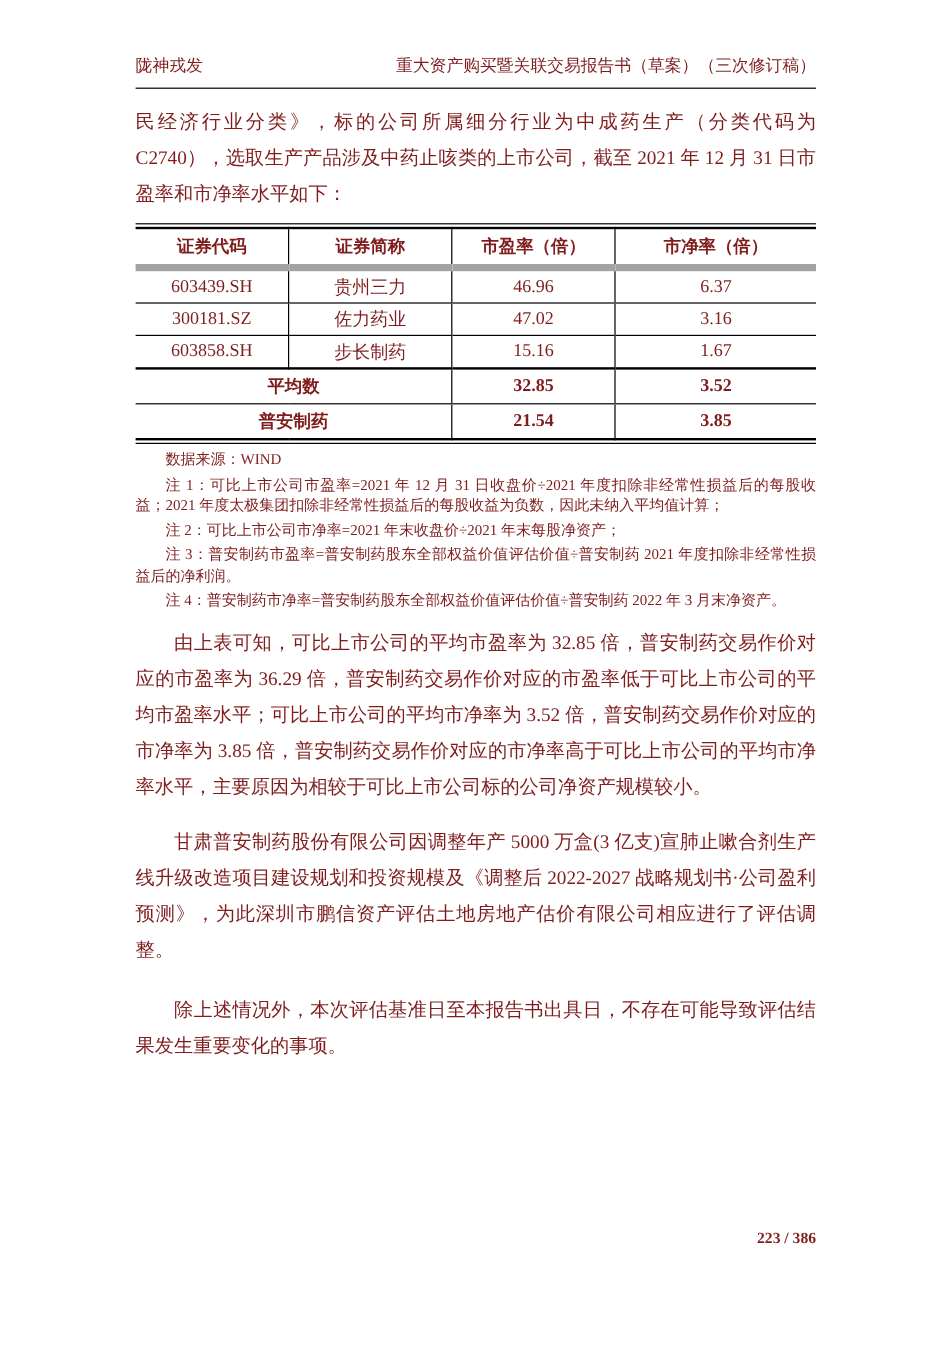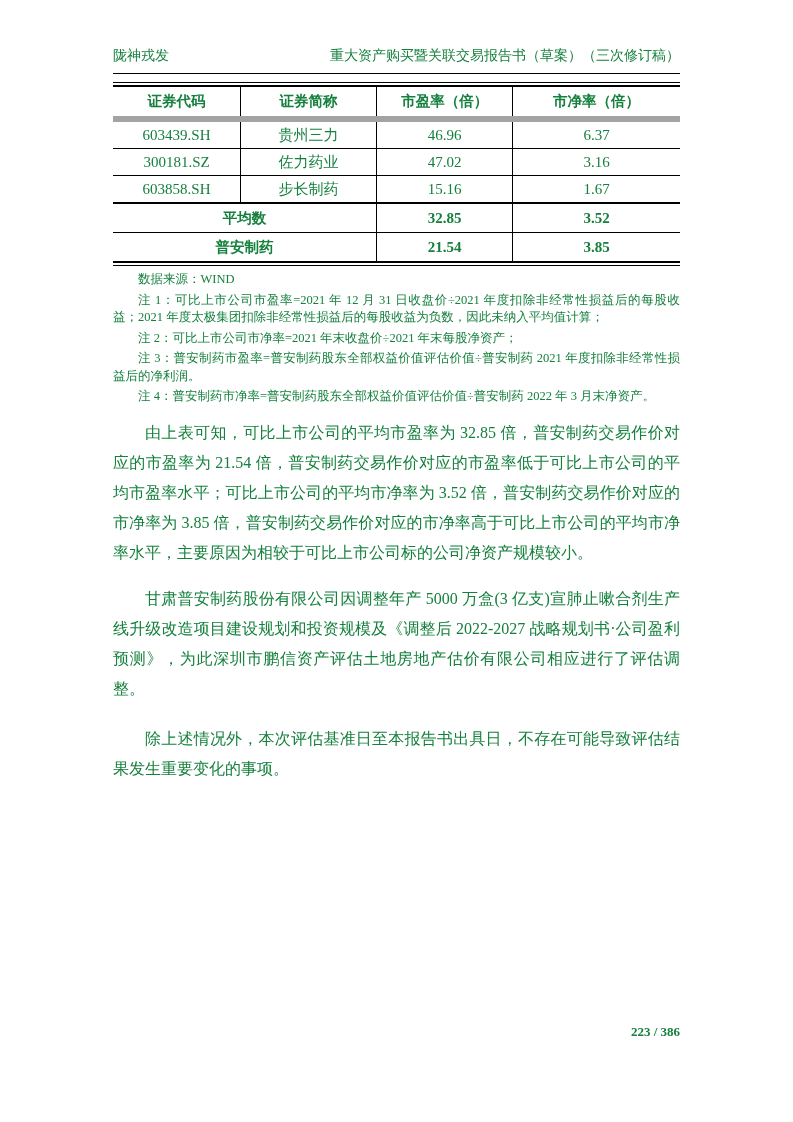--- a/index.html
+++ b/index.html
@@ -1,19 +1,19 @@
 <!DOCTYPE html>
 <html><head>
 <meta charset="utf-8">
 <style>
   html,body{margin:0;padding:0;background:#ffffff;}
   .page{
     position:relative;
     width:793px;height:1122px;
-    background:#ffffff;color:#15803d;
+    background:#ffffff;color:#7f1d1d;
     font-family:"Liberation Serif","DejaVu Serif",serif;
     overflow:hidden;
     margin:0 auto;
   }
   .content{position:absolute;left:113px;top:0;width:567px;}
 
   
   .doc-header{
     margin-top:46px;
     display:flex;justify-content:space-between;align-items:flex-end;
@@ -96,20 +96,21 @@
 <body>
 
 <div class="page">
   <div class="content">
 
     <div class="doc-header">
       <span class="hl">陇神戎发</span>
       <span class="hr">重大资产购买暨关联交易报告书（草案）（三次修订稿）</span>
     </div>
 
+    <p class="para first">民经济行业分类》，标的公司所属细分行业为中成药生产（分类代码为 C2740），选取生产产品涉及中药止咳类的上市公司，截至 2021 年 12 月 31 日市盈率和市净率水平如下：</p>
 
     <div class="table-wrap">
       <table class="cmp">
         <colgroup>
           <col class="c1">
             <col class="c2">
             <col class="c3">
             <col class="c4">
         </colgroup>
         <thead>
@@ -154,21 +155,21 @@
     </div>
 
     <div class="notes">
       <p class="note">数据来源：WIND</p>
       <p class="note">注 1：可比上市公司市盈率=2021 年 12 月 31 日收盘价÷2021 年度扣除非经常性损益后的每股收益；2021 年度太极集团扣除非经常性损益后的每股收益为负数，因此未纳入平均值计算；</p>
       <p class="note">注 2：可比上市公司市净率=2021 年末收盘价÷2021 年末每股净资产；</p>
       <p class="note">注 3：普安制药市盈率=普安制药股东全部权益价值评估价值÷普安制药 2021 年度扣除非经常性损益后的净利润。</p>
       <p class="note">注 4：普安制药市净率=普安制药股东全部权益价值评估价值÷普安制药 2022 年 3 月末净资产。</p>
     </div>
 
-    <p class="para indent analysis">由上表可知，可比上市公司的平均市盈率为 32.85 倍，普安制药交易作价对应的市盈率为 21.54 倍，普安制药交易作价对应的市盈率低于可比上市公司的平均市盈率水平；可比上市公司的平均市净率为 3.52 倍，普安制药交易作价对应的市净率为 3.85 倍，普安制药交易作价对应的市净率高于可比上市公司的平均市净率水平，主要原因为相较于可比上市公司标的公司净资产规模较小。</p>
+    <p class="para indent analysis">由上表可知，可比上市公司的平均市盈率为 32.85 倍，普安制药交易作价对应的市盈率为 36.29 倍，普安制药交易作价对应的市盈率低于可比上市公司的平均市盈率水平；可比上市公司的平均市净率为 3.52 倍，普安制药交易作价对应的市净率为 3.85 倍，普安制药交易作价对应的市净率高于可比上市公司的平均市净率水平，主要原因为相较于可比上市公司标的公司净资产规模较小。</p>
 
 
     <p class="para indent adjust">甘肃普安制药股份有限公司因调整年产 5000 万盒(3 亿支)宣肺止嗽合剂生产线升级改造项目建设规划和投资规模及《调整后 2022-2027 战略规划书·公司盈利预测》，为此深圳市鹏信资产评估土地房地产估价有限公司相应进行了评估调整。</p>
 
     <p class="para indent nochange">除上述情况外，本次评估基准日至本报告书出具日，不存在可能导致评估结果发生重要变化的事项。</p>
 
   </div>
 
   <div class="page-num">223 / 386</div>
 </div>

